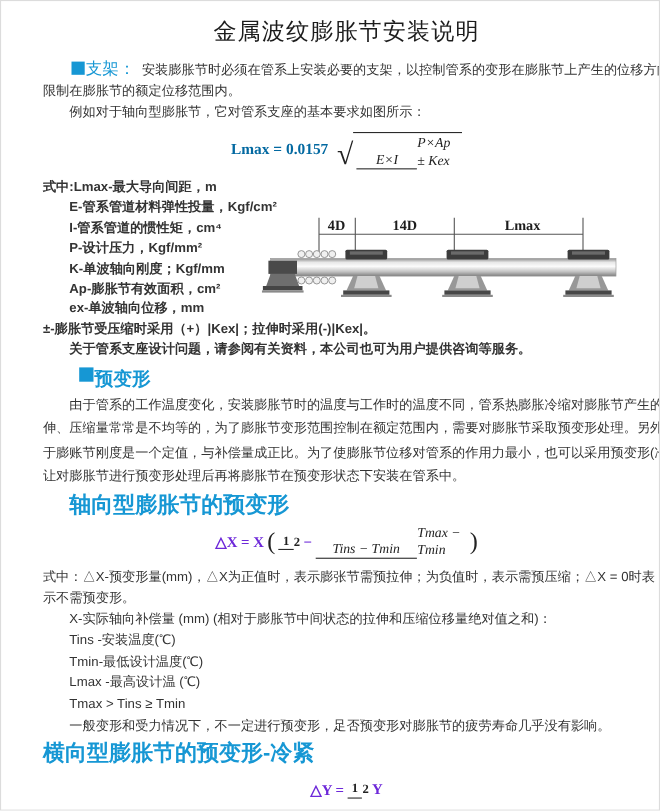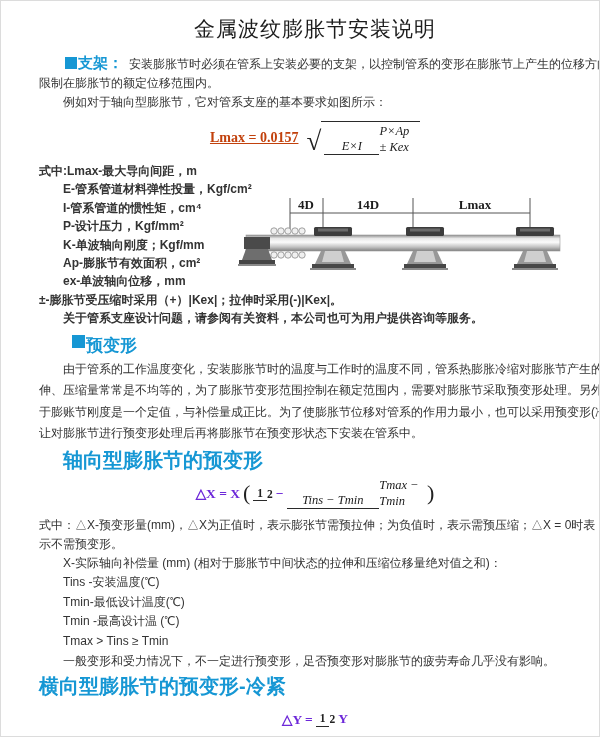--- a/index.html
+++ b/index.html
@@ -13,25 +13,25 @@
   h1.title{
     font-size:21px;line-height:28px;font-weight:400;color:#1c1c1c;
     text-align:center;margin:14px 0 10px 0;letter-spacing:1px;
   }
   
   .sec-support{margin-top:6px;}
   .bodyline{font-size:12px;line-height:19px;white-space:nowrap;}
   .lead-line{padding-left:26px;}
   .indent1{padding-left:24px;}
   .sq{display:inline-block;width:12px;height:12px;background:var(--accent);vertical-align:-1px;margin-right:1px;}
-  .h-support{color:var(--accent);font-size:15px;font-weight:700;margin-right:6px;}
+  .h-support{color:var(--accent);font-size:15px;font-weight:400;margin-right:6px;}
   
   .formula{display:flex;justify-content:center;align-items:center;gap:3px;}
   .f1{margin:8px 0 6px 0;height:36px;}
-  .f-lhs{font-family:"Liberation Serif",serif;font-weight:700;font-size:14px;margin-right:5px;color:#c2410c;text-decoration:underline;}
+  .f-lhs{font-family:"Liberation Serif",serif;font-weight:700;font-size:14px;margin-right:5px;color:#0369a1;}
   .rad{font-family:"Liberation Serif",serif;font-size:27px;line-height:1;transform:translateY(3px);color:#222;}
   .rad-body{display:inline-block;border-top:1.5px solid #2a2a2a;margin-left:-3px;padding:2px 5px 0 3px;}
   .fr{display:inline-flex;flex-direction:row;align-items:flex-end;
       font-family:"Liberation Serif",serif;font-style:italic;font-size:12.5px;line-height:1.25;color:#222;}
   .fr .fr-num{border-bottom:1px solid #2a2a2a;padding:0 4px;width:100%;box-sizing:border-box;text-align:center;}
   .fr.plain{font-style:normal;font-weight:700;font-size:11.5px;}
   .f-var{font-family:"Liberation Serif",serif;font-weight:700;font-size:13.5px;color:#6d28d9;}
   .paren{font-family:"Liberation Serif",serif;font-size:22px;line-height:1;color:#222;transform:translateY(-1px);}
   .f2{margin:8px 0 6px 0;height:32px;}
   .f3{margin:9px 0 8px 0;height:28px;}
@@ -120,21 +120,21 @@
       <span class="paren">)</span>
     </div>
     <div class="expl">
         <div class="bodyline">式中：△X-预变形量(mm)，△X为正值时，表示膨张节需预拉伸；为负值时，表示需预压缩；△X = 0时表</div>
         <div class="bodyline">示不需预变形。</div>
       </div>
     <div class="items">
         <div class="item-line">X-实际轴向补偿量 (mm) (相对于膨胀节中间状态的拉伸和压缩位移量绝对值之和)：</div>
         <div class="item-line">Tins -安装温度(℃)</div>
         <div class="item-line">Tmin-最低设计温度(℃)</div>
-        <div class="item-line">Tmin -最高设计温 (℃)</div>
+        <div class="item-line">Lmax -最高设计温 (℃)</div>
         <div class="item-line">Tmax &gt; Tins ≥ Tmin</div>
       </div>
     <div class="note-line">一般变形和受力情况下，不一定进行预变形，足否预变形对膨胀节的疲劳寿命几乎没有影响。</div>
 
     <div class="h3">横向型膨胀节的预变形-冷紧</div>
     <div class="formula f3">
       <span class="f-var">△Y =</span>
       <span class="fr plain">
         <span class="fr-num">1</span>
         <span>2</span>

